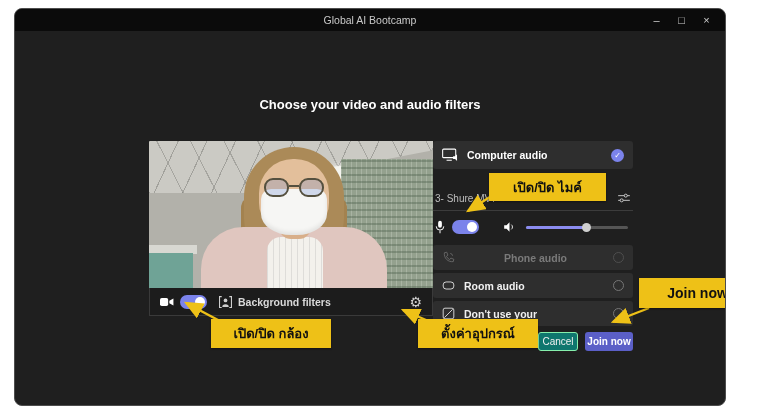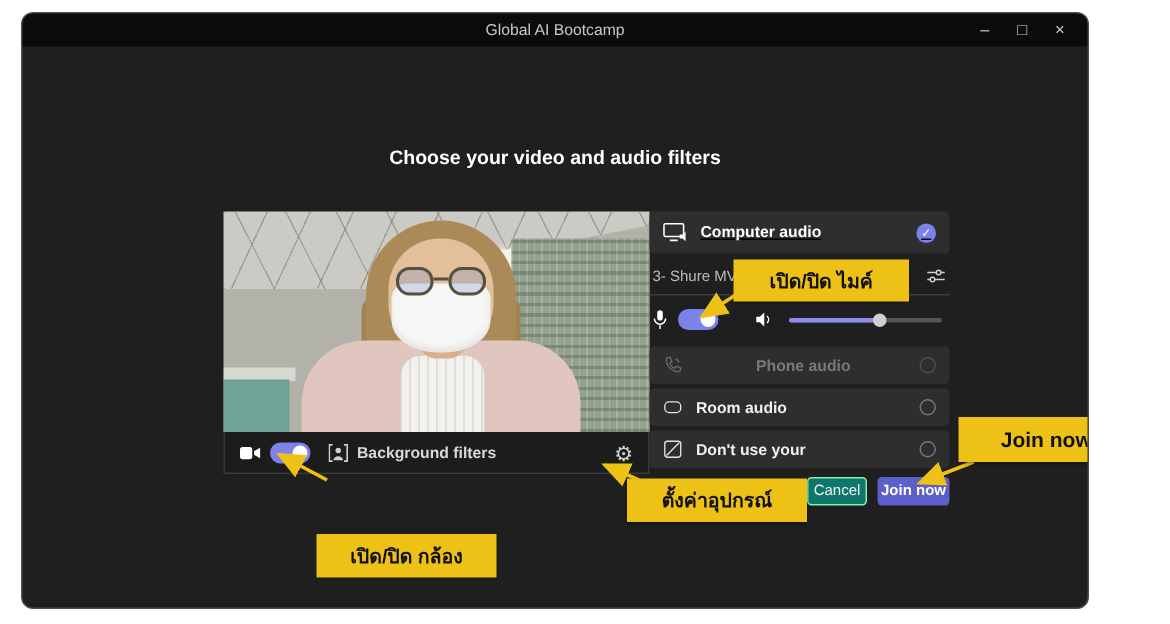--- a/index.html
+++ b/index.html
@@ -51,21 +51,21 @@
   .video-bar { position:absolute; left:0; top:147px; width:284px; height:28px; background:#1c1c1c;
     border:1px solid #3a3a3a; border-top:none; display:flex; align-items:center; padding:0 10px; }
   .toggle { width:27px; height:14px; border-radius:8px; background:#8b8cf0; position:relative; }
   .toggle .knob { position:absolute; right:2px; top:2px; width:10px; height:10px; border-radius:50%; background:#ffffff; }
   .bf-label { color:#d9d9d9; font-size:10.5px; font-weight:600; margin-left:6px; }
   .gear { margin-left:auto; color:#d0d0d0; font-size:14px; line-height:1; cursor:default; }
 
   
   .panel { position:absolute; left:418px; top:132px; width:200px; }
   .card { background:#2e2e2e; border-radius:3px; display:flex; align-items:center; padding:0 9px; }
-  .computer-audio { height:28px; margin-bottom:4px;text-decoration:underline; }
+  .computer-audio { height:28px; margin-bottom:18px; }
   .card-label { color:#ffffff; font-size:10.5px; font-weight:bold; margin-left:8px; }
   .check-circle { margin-left:auto; width:13px; height:13px; border-radius:50%; background:#7b83eb; color:#fff; font-size:8px; display:flex; align-items:center; justify-content:center; }
   .device-sec { padding:2px 0 8px 0; }
   .device-row { display:flex; align-items:center; height:18px; padding:0 2px; }
   .device-name { color:#bdbdbd; font-size:10px; }
   .eq-icon { margin-left:auto; }
   .divider { height:1px; background:#3c3c3c; margin:3px 0 6px 0; }
   .mic-row { display:flex; align-items:center; height:20px; padding:0 2px; }
   .slider { position:relative; width:102px; height:3px; background:#555555; border-radius:2px; margin-left:10px; }
   .slider-fill { position:absolute; left:0; top:0; height:3px; background:#8b8cf0; border-radius:2px; }
@@ -80,21 +80,21 @@
   .btn-row { display:flex; justify-content:flex-end; margin-top:6px; gap:7px; }
   .btn { height:19px; border-radius:3px; font-size:10px; display:flex; align-items:center; justify-content:center; cursor:default; }
   .btn-cancel { width:40px; background:#0f766e; border:1px solid #86efac; color:#f0f0f0; }
   .btn-join { width:48px; background:#5b5fc7; color:#ffffff; font-weight:600; }
 
   
   .callout { position:absolute; background:#eec117; color:#111111; display:flex; align-items:center; justify-content:center;
     font-weight:600; z-index:60; box-shadow:0 1px 2px rgba(0,0,0,.4); }
   .callout.thai { font-size:13px; }
   .callout-mic     { left:474px; top:164px; width:117px; height:28px; }
-  .callout-camera  { left:196px; top:310px; width:120px; height:29px;margin-top:37px; }
+  .callout-camera  { left:196px; top:310px; width:120px; height:29px; }
   .callout-settings{ left:403px; top:310px; width:120px; height:29px; }
   .callout-join    { left:624px; top:269px; width:117px; height:30px; font-size:14px; }
 
   .arrow-layer { position:absolute; left:0; top:0; width:752px; height:398px; pointer-events:none; z-index:55; }
 
   svg.icon { display:block; }
 </style>
 </head>
 <body>
 

